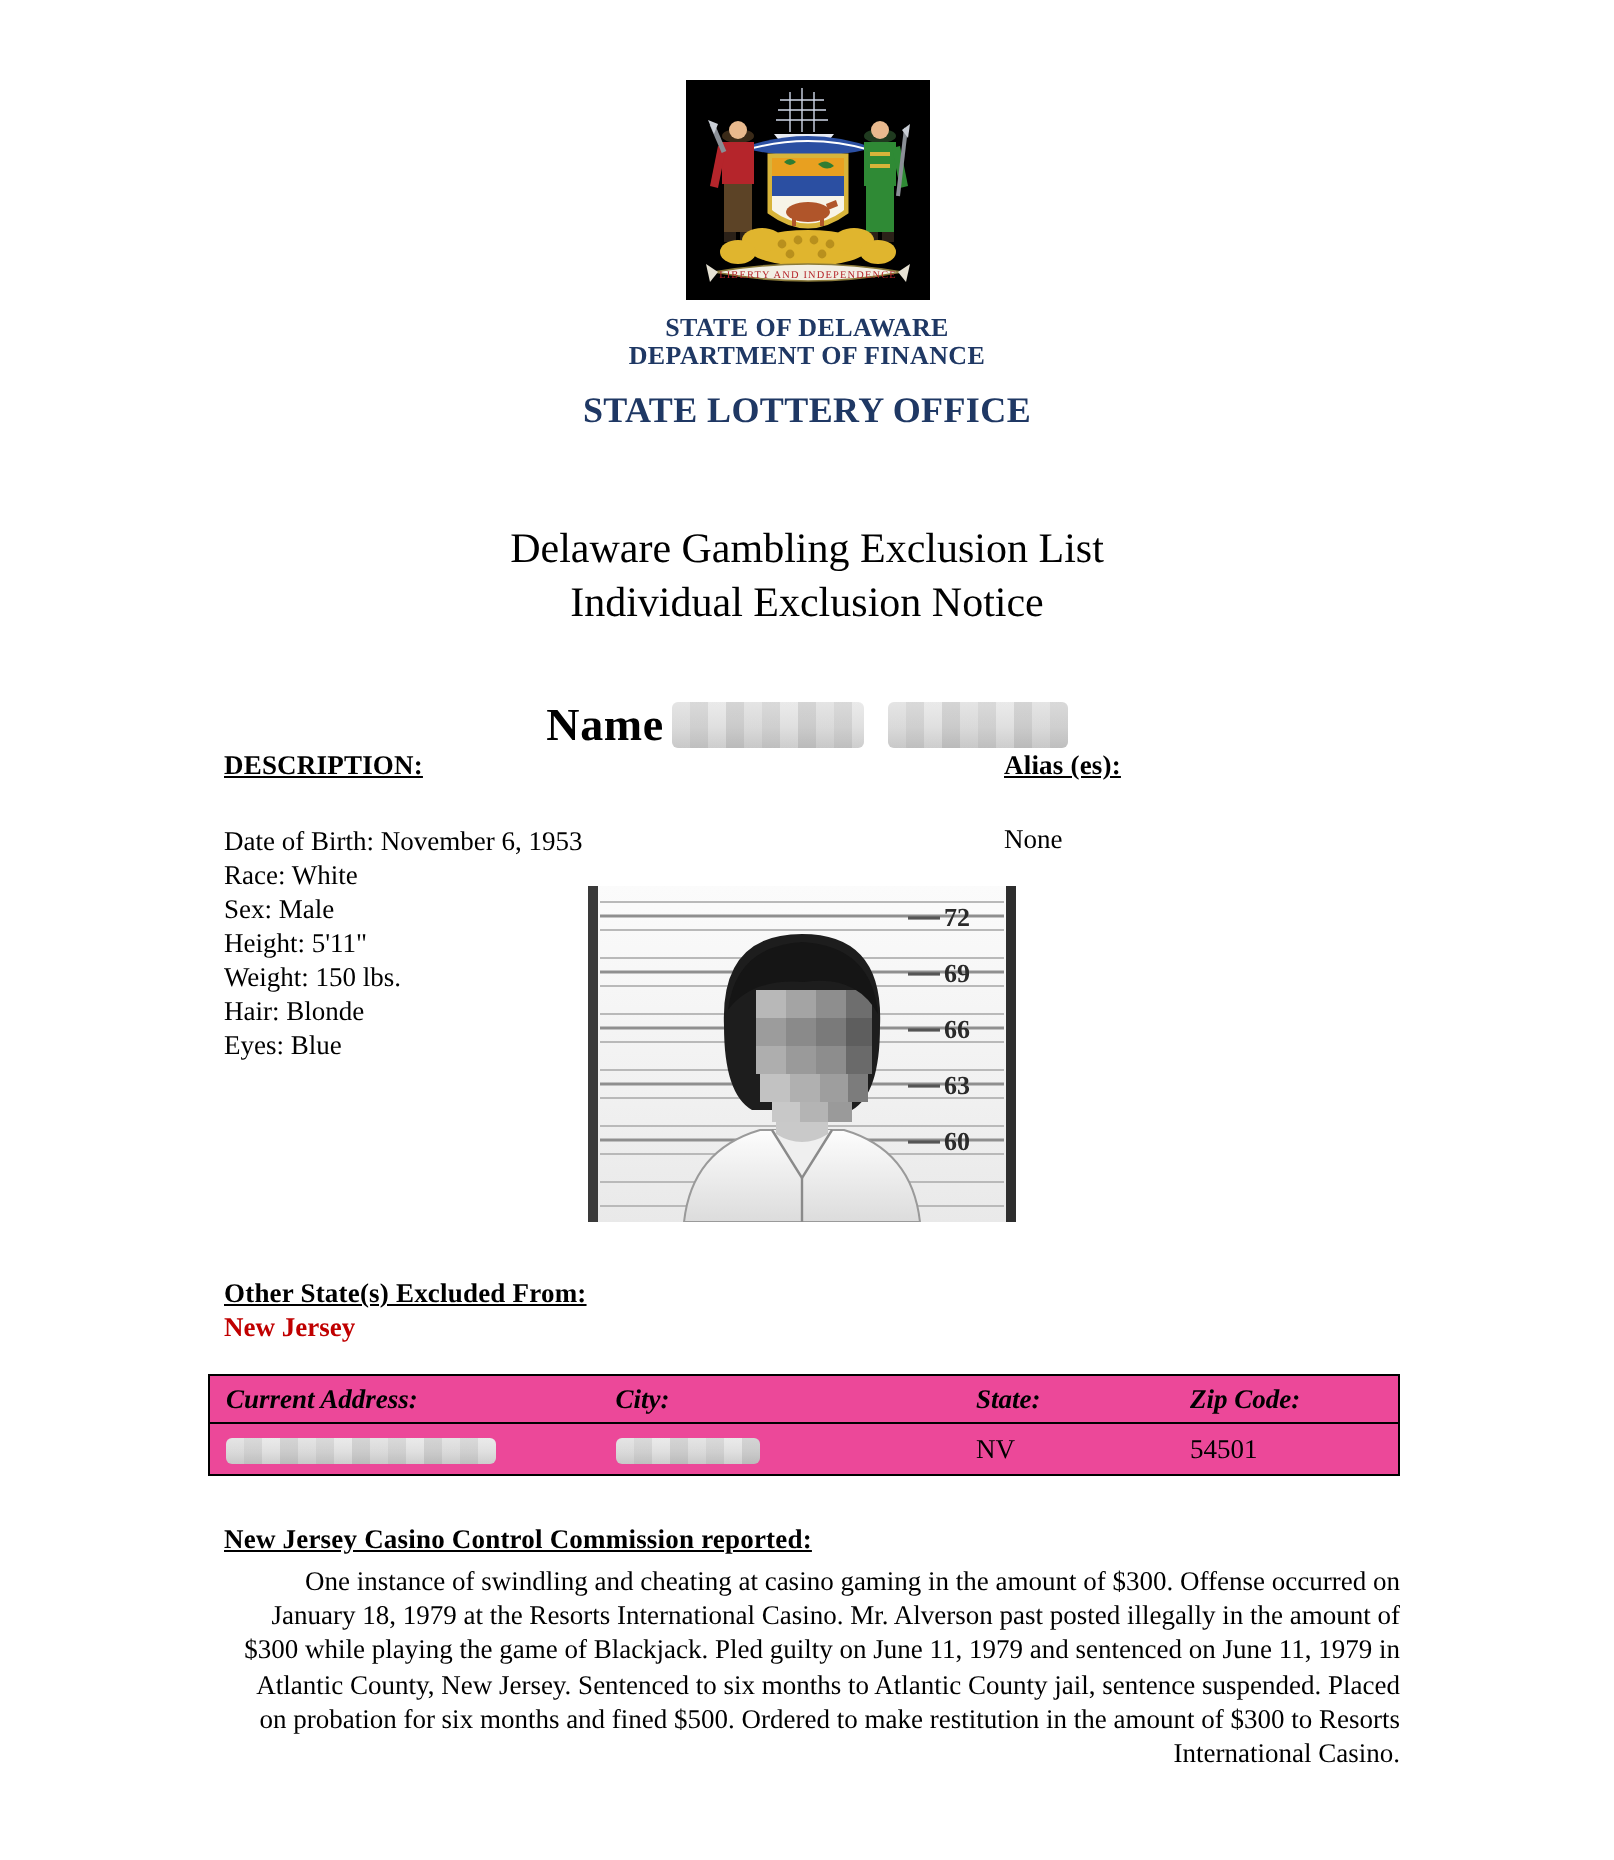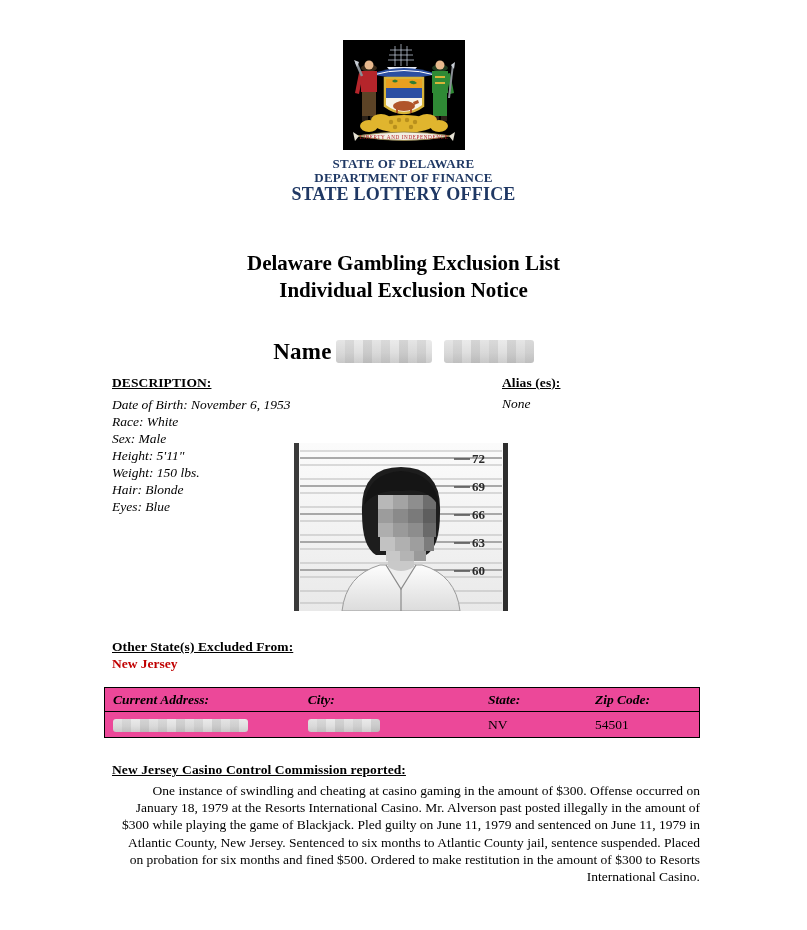--- a/index.html
+++ b/index.html
@@ -47,29 +47,29 @@
     font-size: 13px;
     font-weight: bold;
     color: #1f3864;
     letter-spacing: 0.2px;
   }
   .org-line3 {
     font-size: 18px;
     font-weight: bold;
     color: #1f3864;
     letter-spacing: 0.2px;
-    margin-top: 1px;
+    margin-top: 12px;
   }
 
   
   .doc-title {
     text-align: center;
     margin-top: 46px;
     font-size: 21px;
-    font-weight: bold;
+    font-weight: normal;
     line-height: 1.32;
   }
 
   
   .name-row {
     margin-top: 34px;
     text-align: center;
     height: 34px;
     position: relative;
   }
@@ -115,23 +115,22 @@
   }
   .head-underline {
     font-size: 13.5px;
     font-weight: bold;
     text-decoration: underline;
     letter-spacing: 0.1px;
   }
   .desc-head { width: 390px; }
 
   .desc-body-row {
-    top: 396px;
+    top: 412px;
     display: flex;
-    font-style: italic;
   }
   .desc-list {
     width: 390px;
     font-size: 13.5px;
     line-height: 1.265;
   }
   .alias-val {
     font-size: 13.5px;
   }
 

